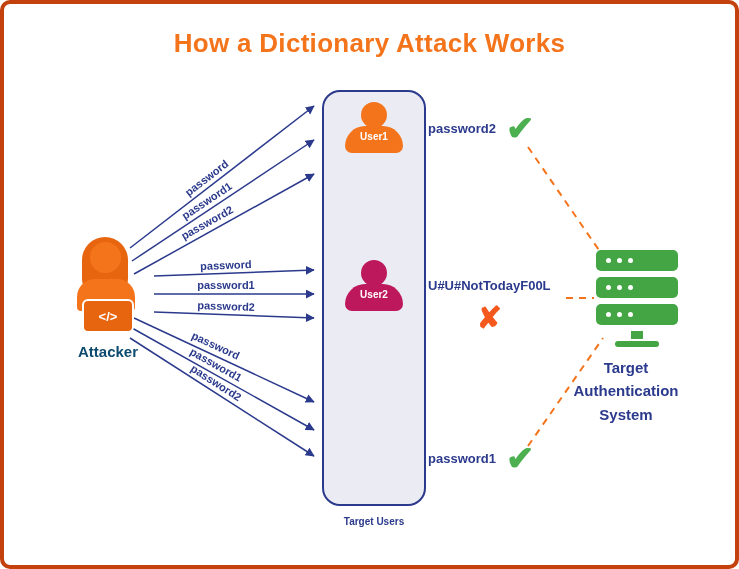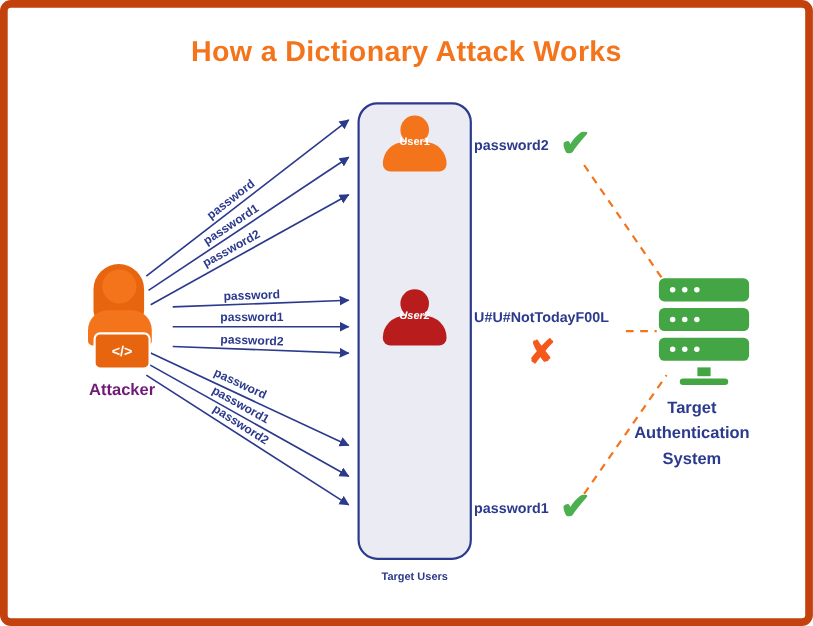--- a/index.html
+++ b/index.html
@@ -1,45 +1,45 @@
 <!DOCTYPE html>
 <html><head>
 <meta charset="utf-8">
 <style>
   html,body{margin:0;padding:0;background:#ffffff;}
   .canvas{position:relative;width:739px;height:569px;box-sizing:border-box;
-    border:7px solid #c2410c;border-radius:10px;background:#fff;
+    border:4px solid #c2410c;border-radius:10px;background:#fff;
     font-family:"Liberation Sans",sans-serif;overflow:hidden;}
   .abs{position:absolute;}
   .title{left:0;top:24px;width:100%;text-align:center;font-size:26px;font-weight:bold;
     color:#F4741C;letter-spacing:.3px;}
 
   
   .attacker{left:56px;top:233px;width:96px;height:130px;}
   .attacker .hair{position:absolute;left:22px;top:0;width:46px;height:56px;background:#E8650F;
     border-radius:23px 23px 14px 14px;}
   .attacker .head{position:absolute;left:30px;top:5px;width:31px;height:31px;background:#F4741C;border-radius:50%;}
   .attacker .torso{position:absolute;left:17px;top:42px;width:58px;height:32px;background:#F4741C;
     border-radius:18px 18px 4px 4px;}
   .attacker .laptop{position:absolute;left:22px;top:62px;width:48px;height:30px;background:#E8650F;
     border:2px solid #fff;border-radius:6px;color:#fff;font-weight:bold;font-size:13px;
     display:flex;align-items:center;justify-content:center;box-sizing:content-box;}
   .attacker .name{position:absolute;left:0;top:106px;width:96px;text-align:center;
-    font-size:15px;font-weight:bold;color:#701a75;}
+    font-size:15px;font-weight:bold;color:#0c4a6e;}
 
   
   .users-box{left:318px;top:86px;width:104px;height:416px;background:#EBECF3;
     border:2px solid #2B3A8C;border-radius:18px;box-sizing:border-box;}
   .user{position:absolute;left:341px;width:58px;height:52px;}
   .user .head{position:absolute;left:16px;top:0;width:26px;height:26px;border-radius:50%;}
   .user .hair{position:absolute;left:11px;top:-2px;width:36px;height:34px;border-radius:18px;}
   .user .shoulders{position:absolute;left:0;top:24px;width:58px;height:27px;
     border-radius:29px 29px 10px 10px;display:flex;align-items:flex-end;justify-content:center;}
-  .user .uname{color:#fff;font-size:10px;font-weight:bold;padding-bottom:21px;margin-top:33px;}
-  .orange-bg{background:#F4741C;} .navy-bg{background:#b91c1c;font-style:italic;} .dkorange-bg{background:#E8650F;}
+  .user .uname{color:#fff;font-size:10px;font-weight:bold;padding-bottom:11px;margin-top:33px;}
+  .orange-bg{background:#F4741C;} .navy-bg{background:#be185d;} .dkorange-bg{background:#E8650F;}
   .users-label{left:320px;top:512px;width:100px;text-align:center;font-size:10px;font-weight:bold;color:#2B3A8C;}
 
   
   .result{display:flex;align-items:center;gap:10px;height:40px;}
   .result .ptext{font-size:13px;font-weight:bold;color:#2B3A8C;white-space:nowrap;}
   .check{font-size:34px;font-weight:bold;color:#4CAF50;line-height:1;}
   .cross{font-size:30px;font-weight:bold;color:#F4581C;line-height:1;}
 
   
   .server{left:585px;top:246px;width:96px;}

